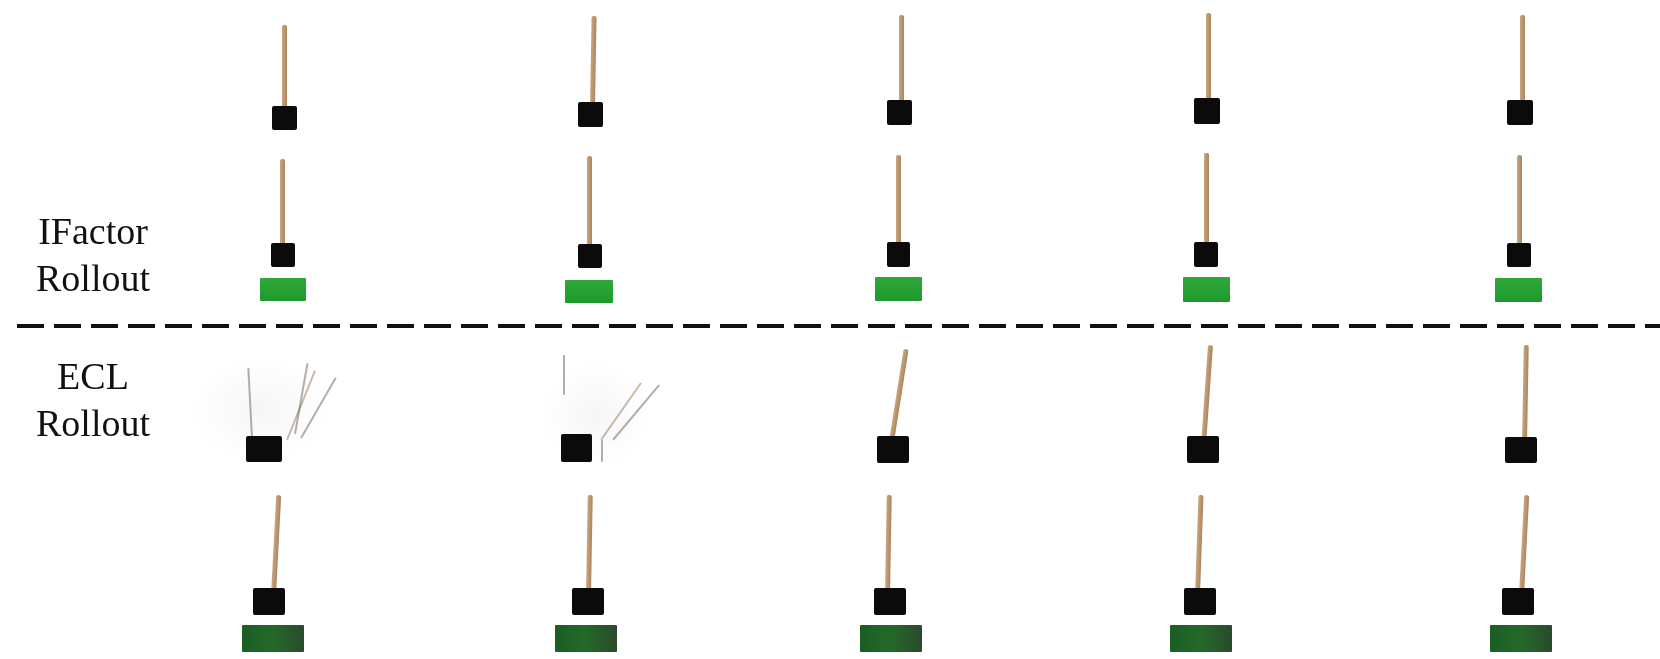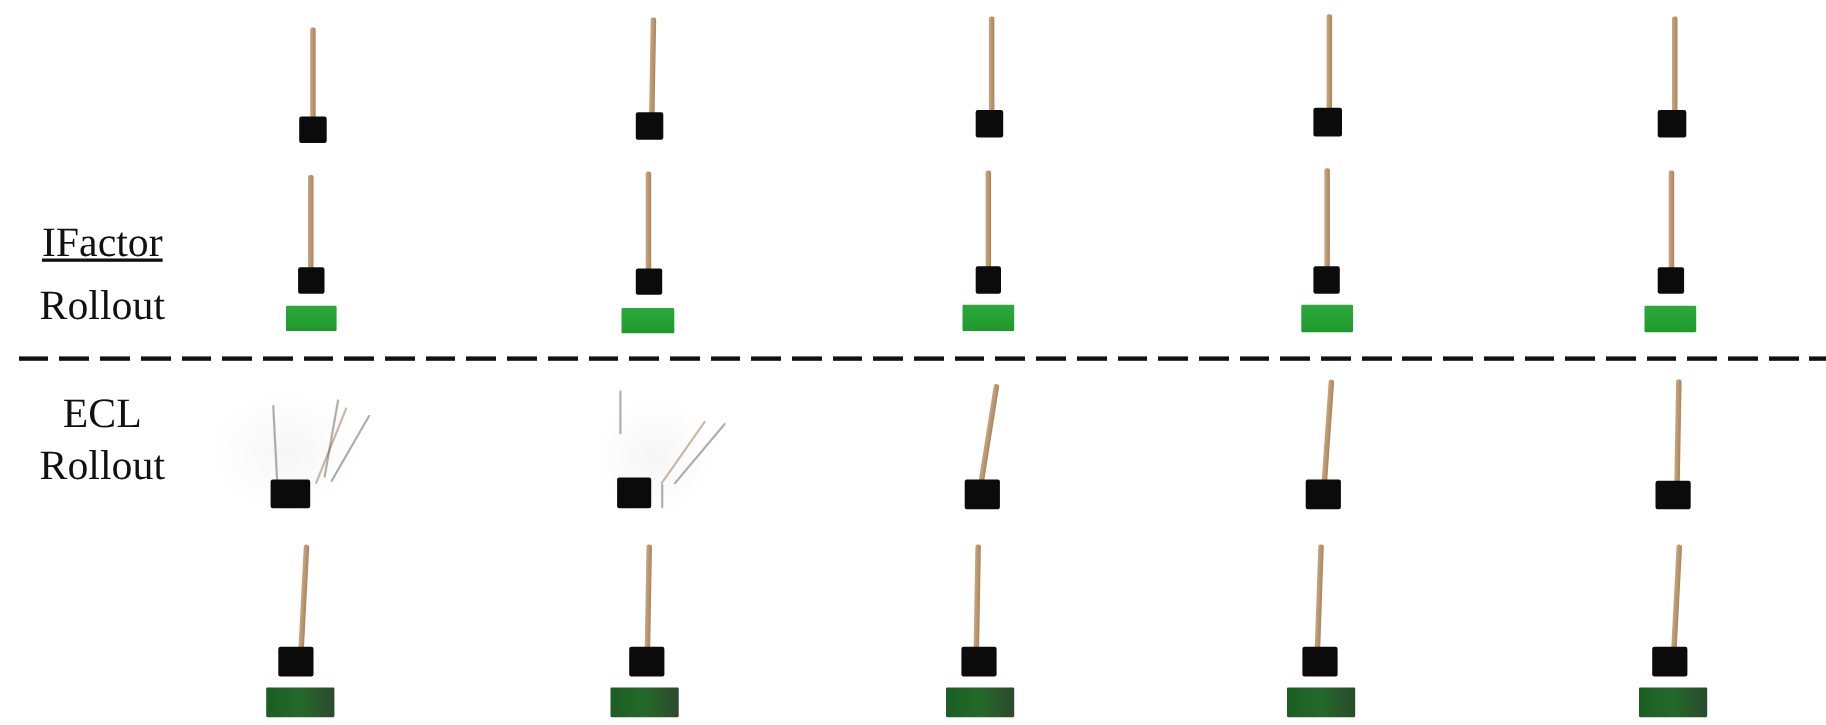--- a/index.html
+++ b/index.html
@@ -18,21 +18,21 @@
   .track.dark { background: linear-gradient(90deg,#1b5e22,#24692a 50%,#2b4a2c); }
   .ghost { position: absolute; width: 2px; background: rgba(110,110,110,0.55);
            transform-origin: 50% 100%; border-radius: 1px; }
   .ghost.warm { background: rgba(170,140,110,0.6); }
   .halo { position: absolute; border-radius: 50%;
           background: radial-gradient(ellipse, rgba(240,240,240,0.6), rgba(255,255,255,0) 70%); }
 </style>
 </head>
 <body>
 
-<div class="label" style="top:202px;text-decoration:underline;">IFactor</div>
+<div class="label" style="top:212px;">IFactor</div>
 <div class="label" style="top:259px;">Rollout</div>
 <div class="label" style="top:357px;">ECL</div>
 <div class="label" style="top:404px;">Rollout</div>
 
 <div class="divider"></div>
 
 <div class="frame">
   <div class="pole" style="left:282px; top:25px; height:93px;"></div>
   <div class="cart" style="left:272px; top:106px; width:25px; height:24px;"></div>
   <div class="pole" style="left:280px; top:159px; height:97px;"></div>

